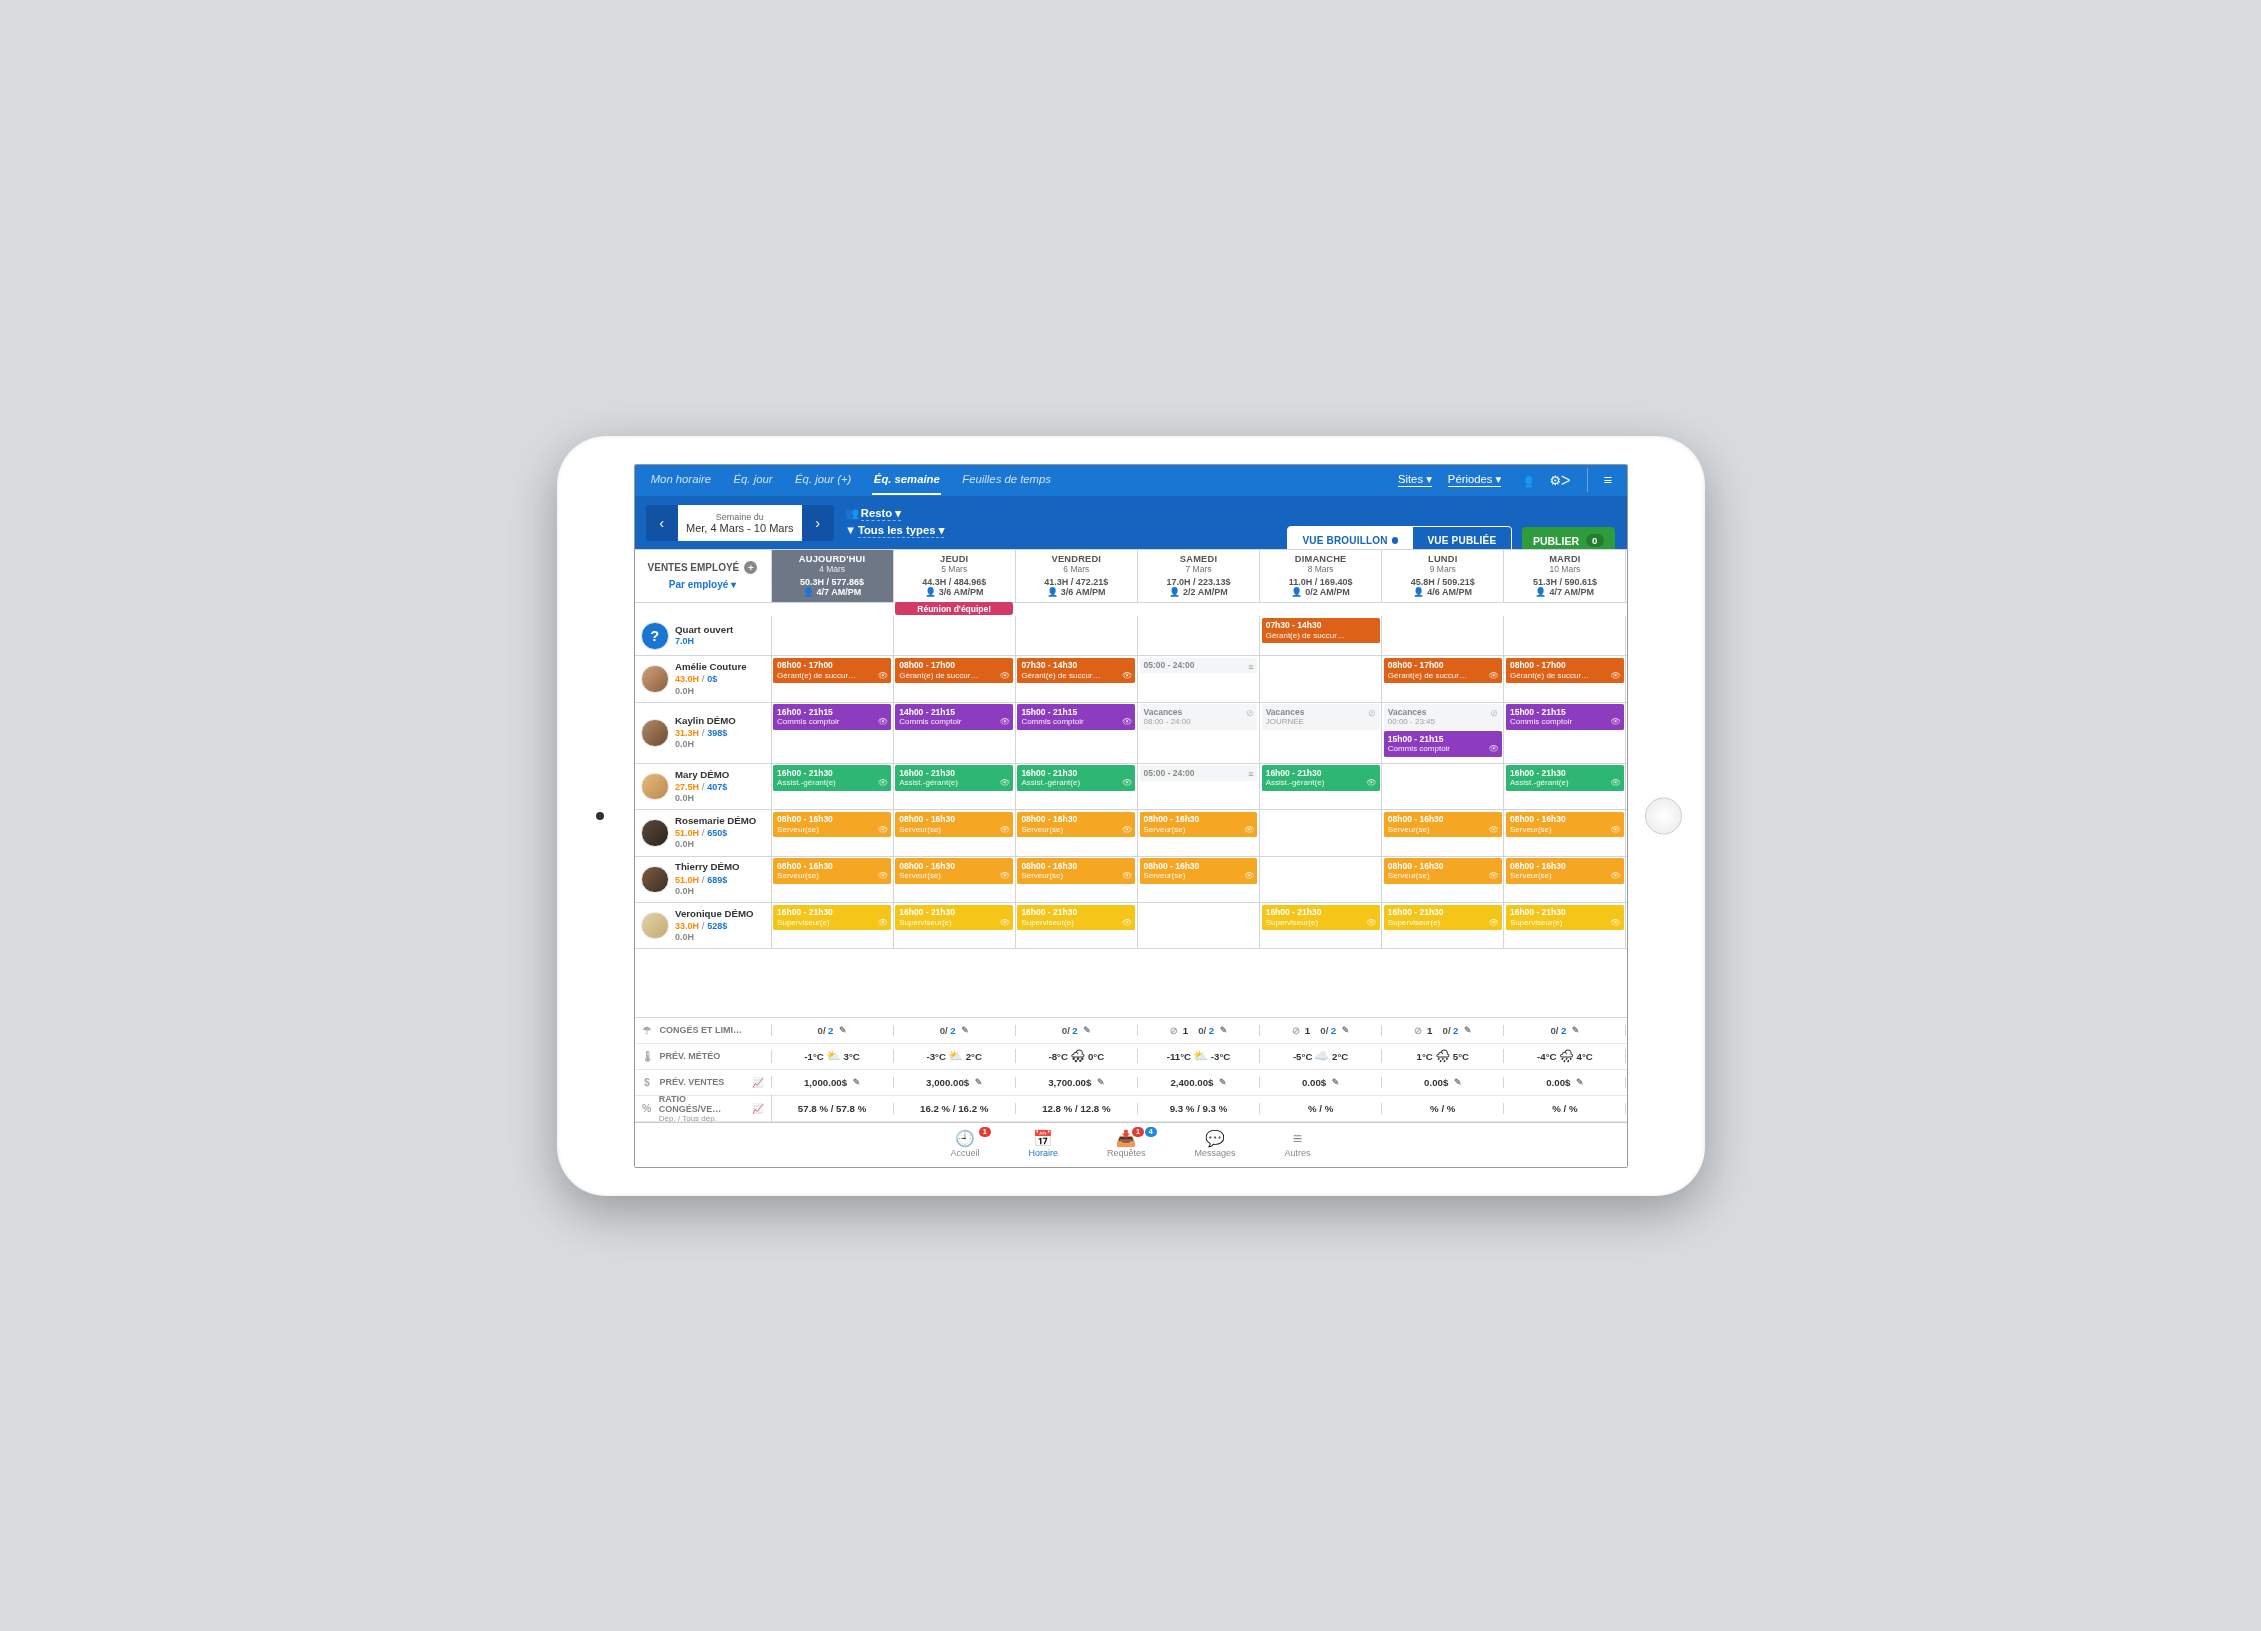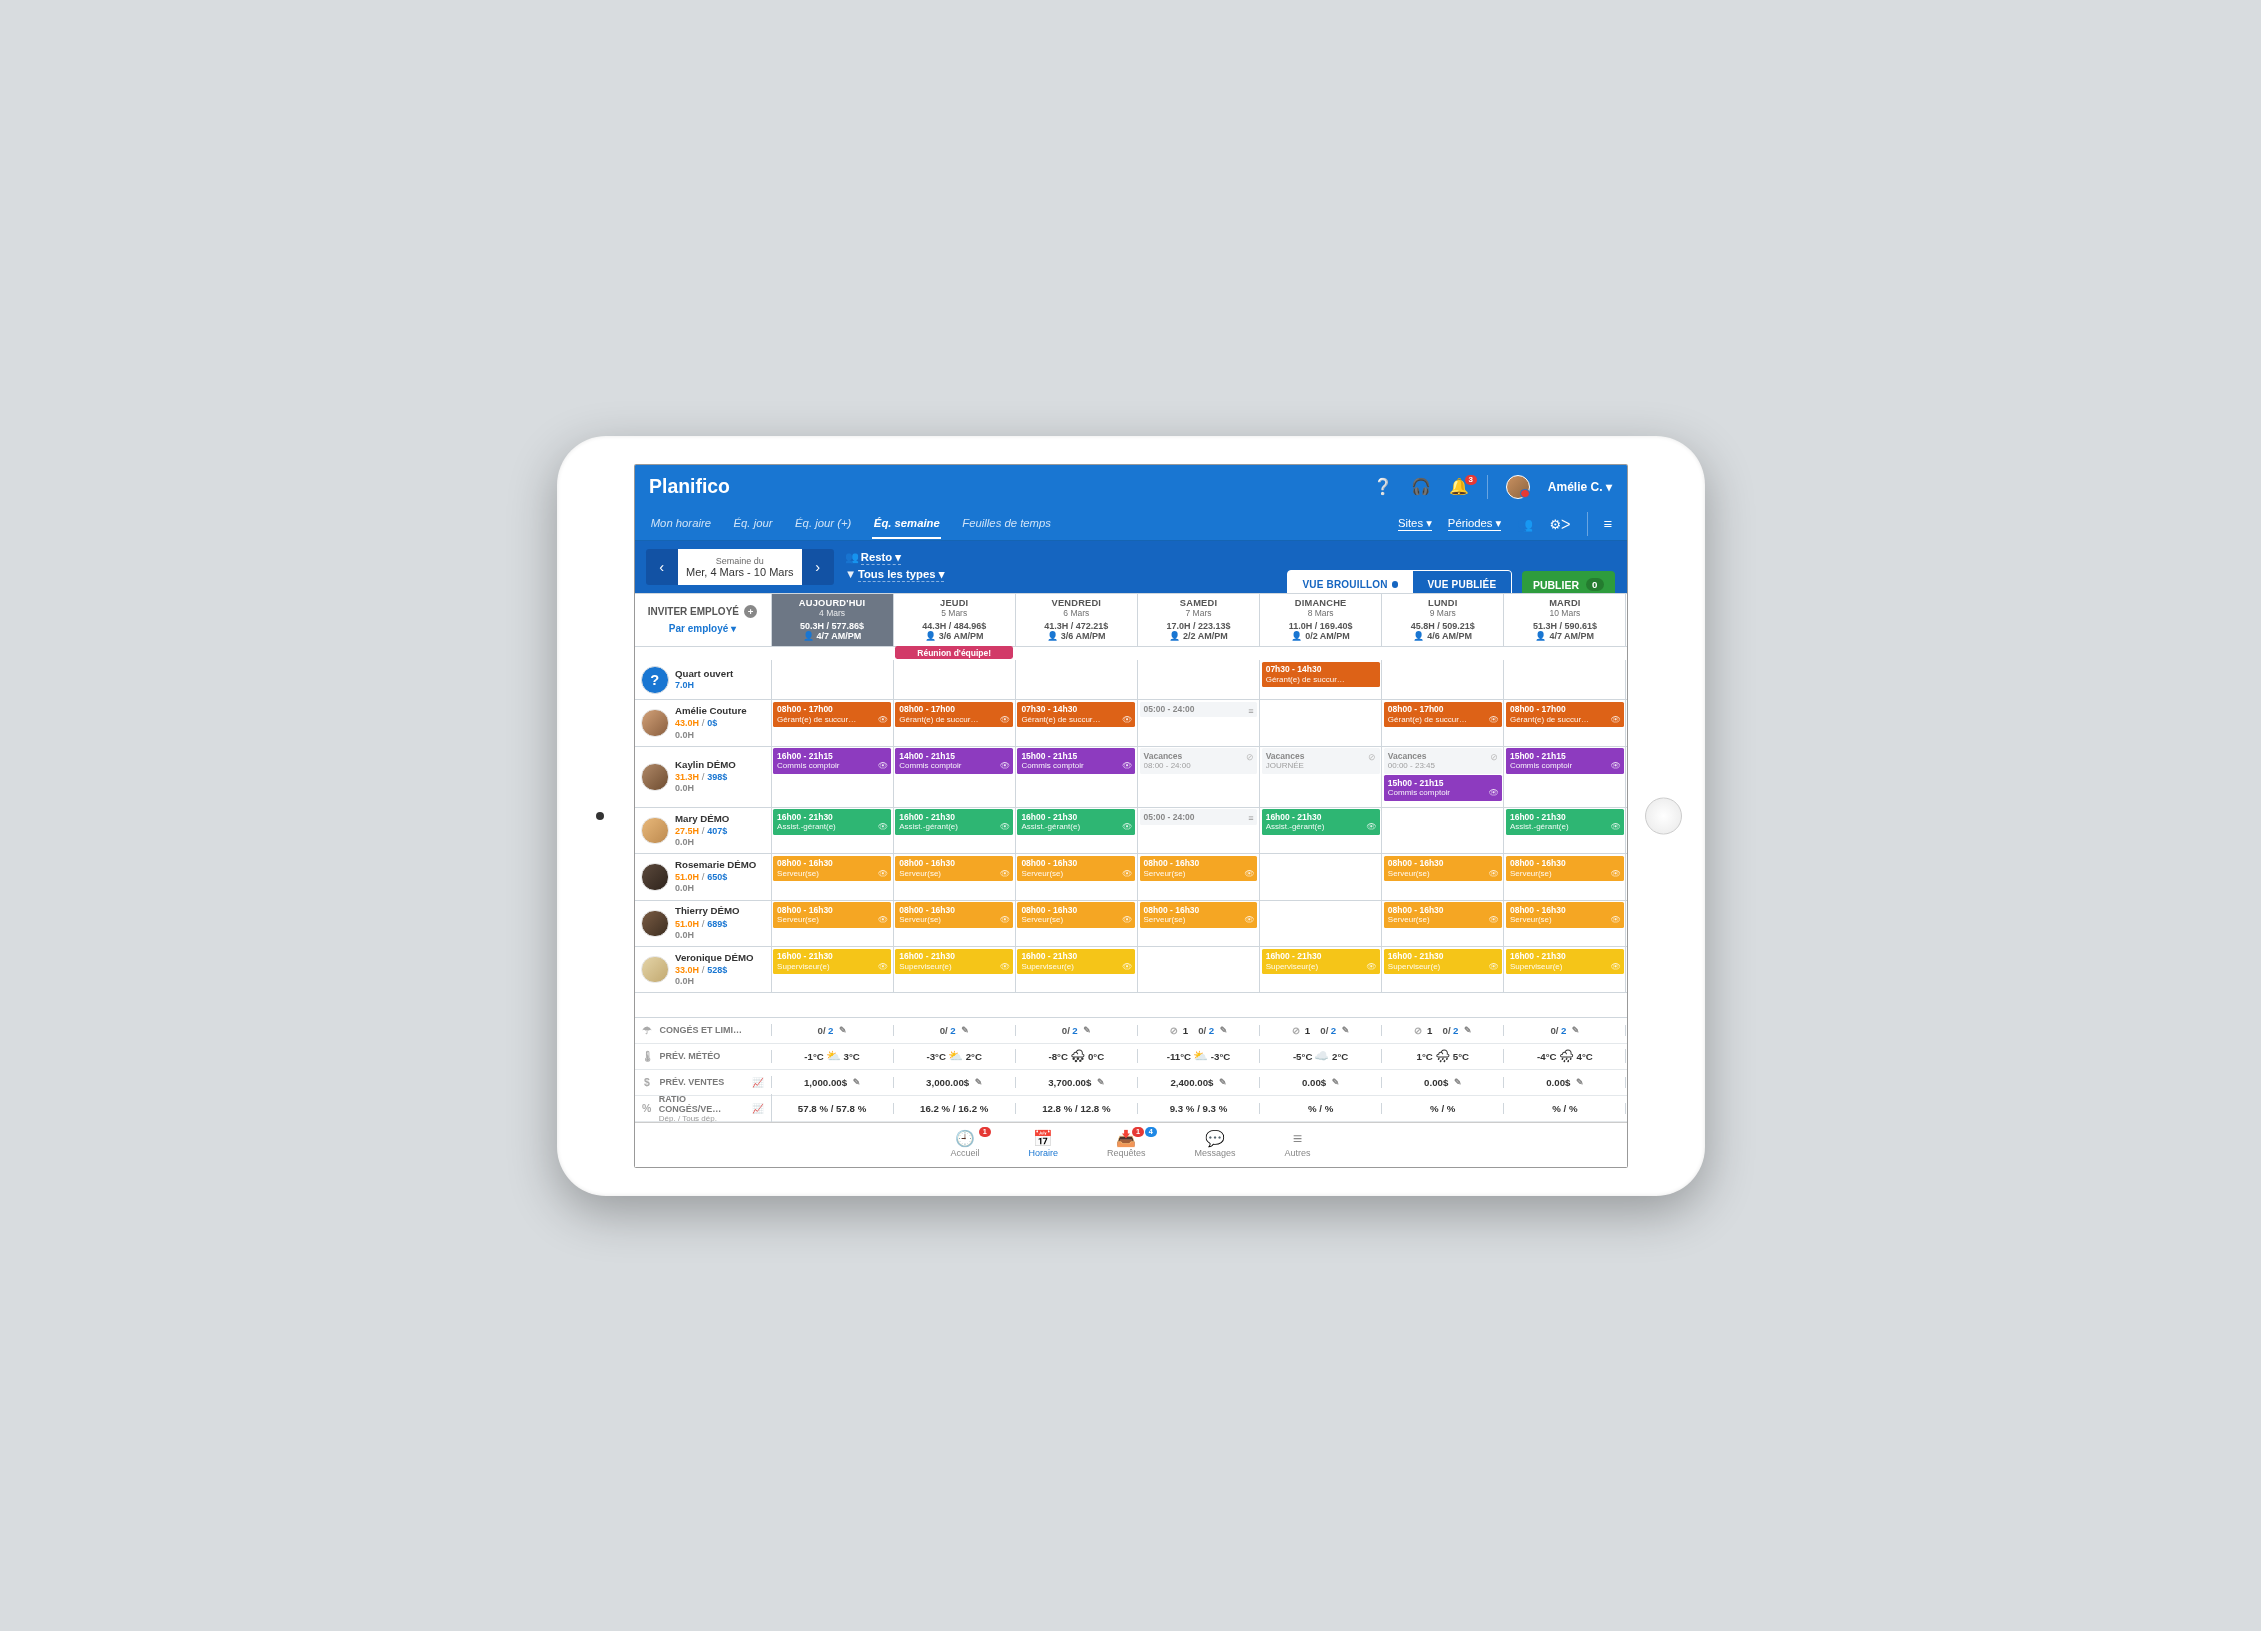--- a/index.html
+++ b/index.html
@@ -122,31 +122,20 @@
 .avatar.a6{background:linear-gradient(135deg,#e4d4a8,#c2a970);}
 </style>
 </head>
 <body>
 
 <div class="device">
   <div class="camera"></div>
   <div class="home-btn"></div>
   <div class="screen">
 
-    <div class="topbar">
-      <div class="brand">Planifico</div>
-      <div class="top-right">
-        <span class="icon-btn">❔</span>
-        <span class="icon-btn">🎧</span>
-        <span class="icon-btn">🔔<span class="badge">3</span></span>
-        <div class="divider-v"></div>
-        <div class="avatar-sm"></div>
-        <span class="user-name caret">Amélie C.</span>
-      </div>
-    </div>
 
     <div class="tabs-row">
       <div id="tabs-mount" style="display: contents;"><div class="tab">Mon horaire</div><div class="tab">Éq. jour</div><div class="tab">Éq. jour (+)</div><div class="tab active">Éq. semaine</div><div class="tab">Feuilles de temps</div></div>
       <div class="tabs-right">
         <span class="drop caret">Sites</span>
         <span class="drop caret">Périodes</span>
         <span class="icon-btn" style="font-size:13px;">👥</span>
         <span class="icon-btn" style="font-size:13px;">⚙ᐳ</span>
         <div class="divider-v"></div>
         <span class="icon-btn" style="font-size:14.6px;">≡</span>
@@ -177,21 +166,21 @@
         <div class="publish">
           <span>PUBLIER</span>
           <span class="cnt">0</span>
         </div>
       </div>
     </div>
 
     <div class="grid">
       <div class="grid-head">
         <div class="emp-head">
-          <span class="invite"><span>INVITER EMPLOYÉ</span> <span class="plus">+</span></span>
+          <span class="invite"><span>VENTES EMPLOYÉ</span> <span class="plus">+</span></span>
           <span class="byemp caret">Par employé</span>
         </div>
         <div id="dayhead-mount" style="display:flex;flex:1;">
             <div class="day-head today">
               <div class="dh-name">AUJOURD'HUI</div>
               <div class="dh-date">4 Mars</div>
               <div class="dh-stats">50.3H / 577.86$</div>
               <div class="dh-shifts">👤 4/7 AM/PM</div>
             </div>
             <div class="day-head">

